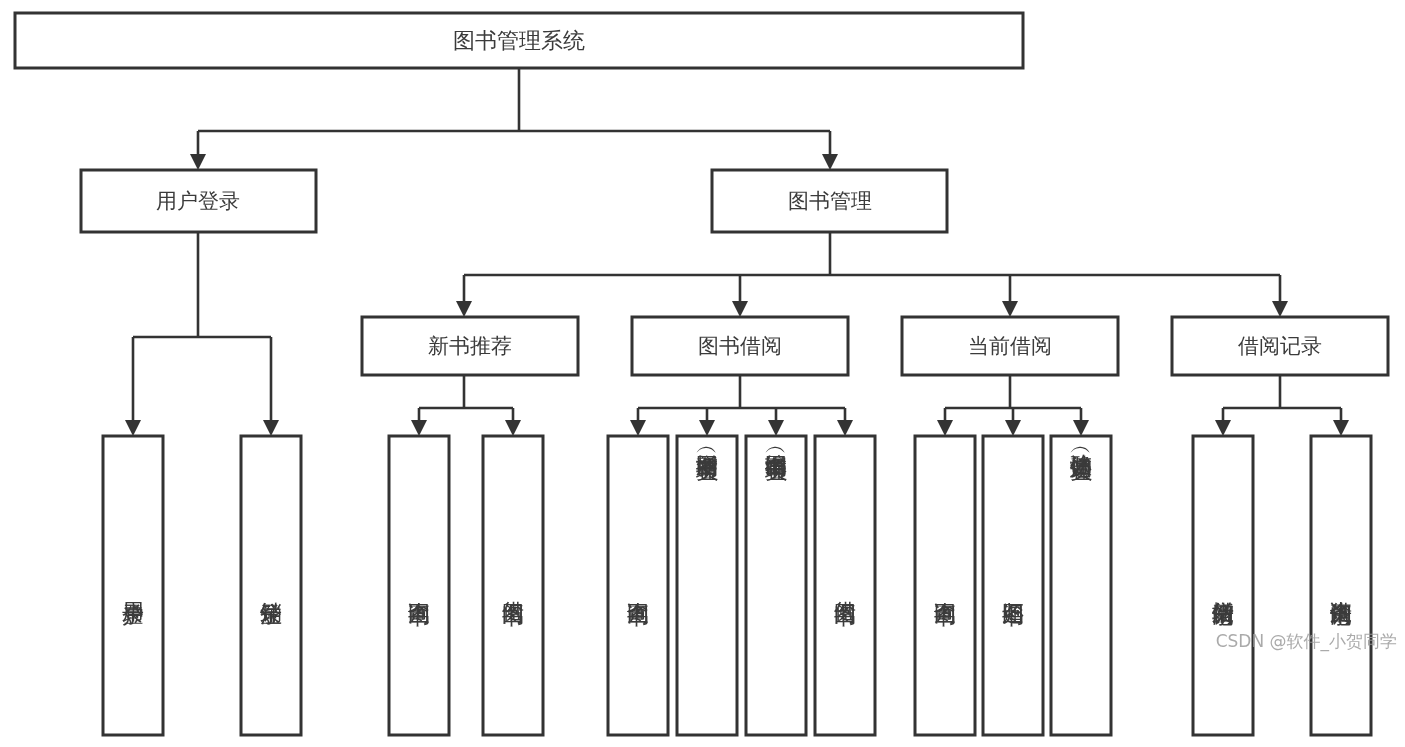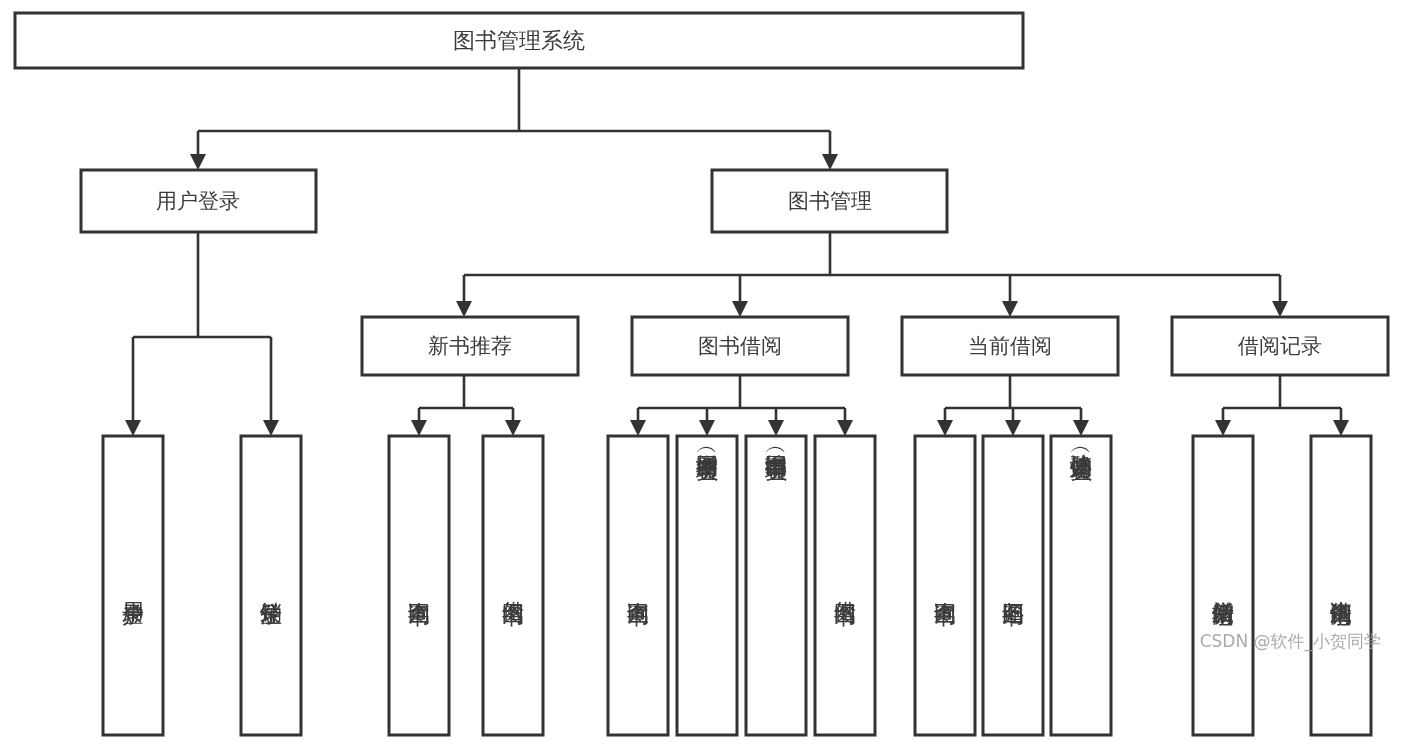--- a/index.html
+++ b/index.html
@@ -68,21 +68,21 @@
     font-family: "DejaVu Sans", "Liberation Sans", sans-serif;
     font-size: 22px;
     line-height: 1.08;
     color: #3b3b3b;
     letter-spacing: 1px;
     white-space: nowrap;
     text-align: center;
   }
   .watermark {
     position: absolute;
-    right: 24px;
+    right: 8px;
     bottom: 6px;
     font-family: "DejaVu Sans", "Liberation Sans", sans-serif;
     font-size: 17px;
     color: #9c9c9c;
     opacity: 0.85;
     white-space: nowrap;
     pointer-events: none;
   }
 </style>
 </head>

